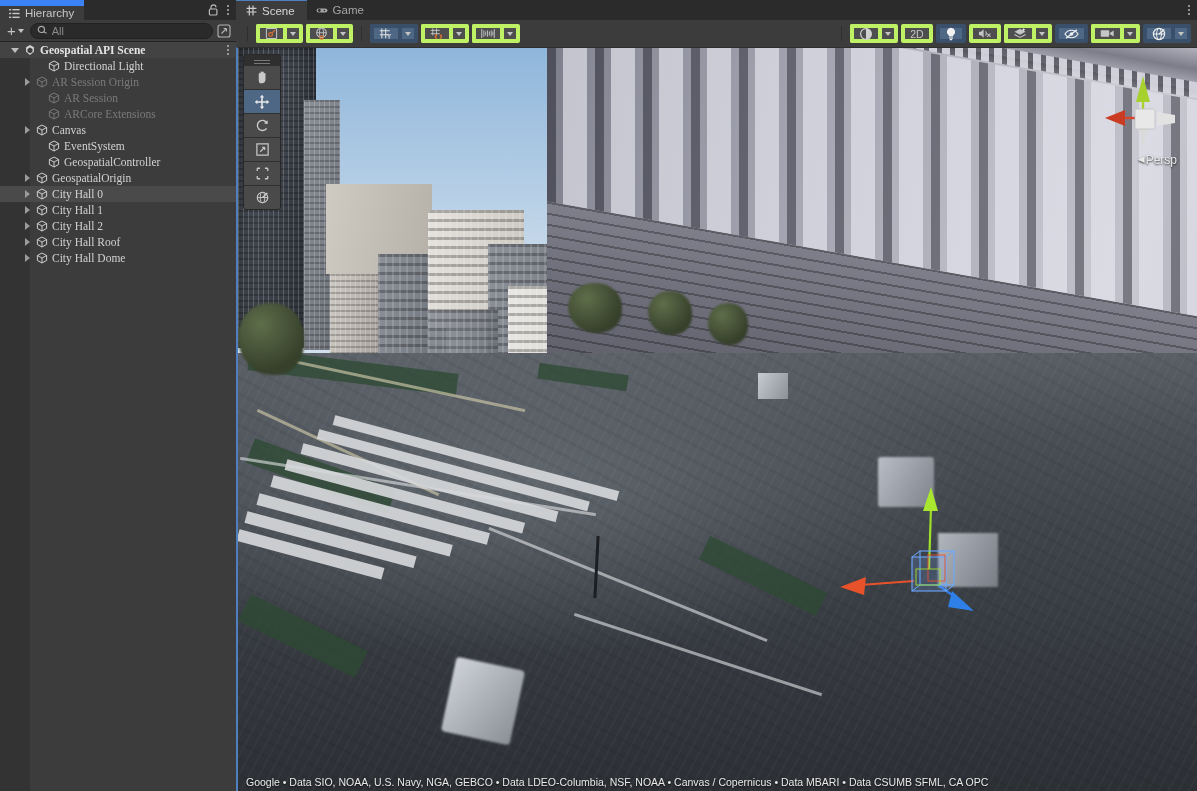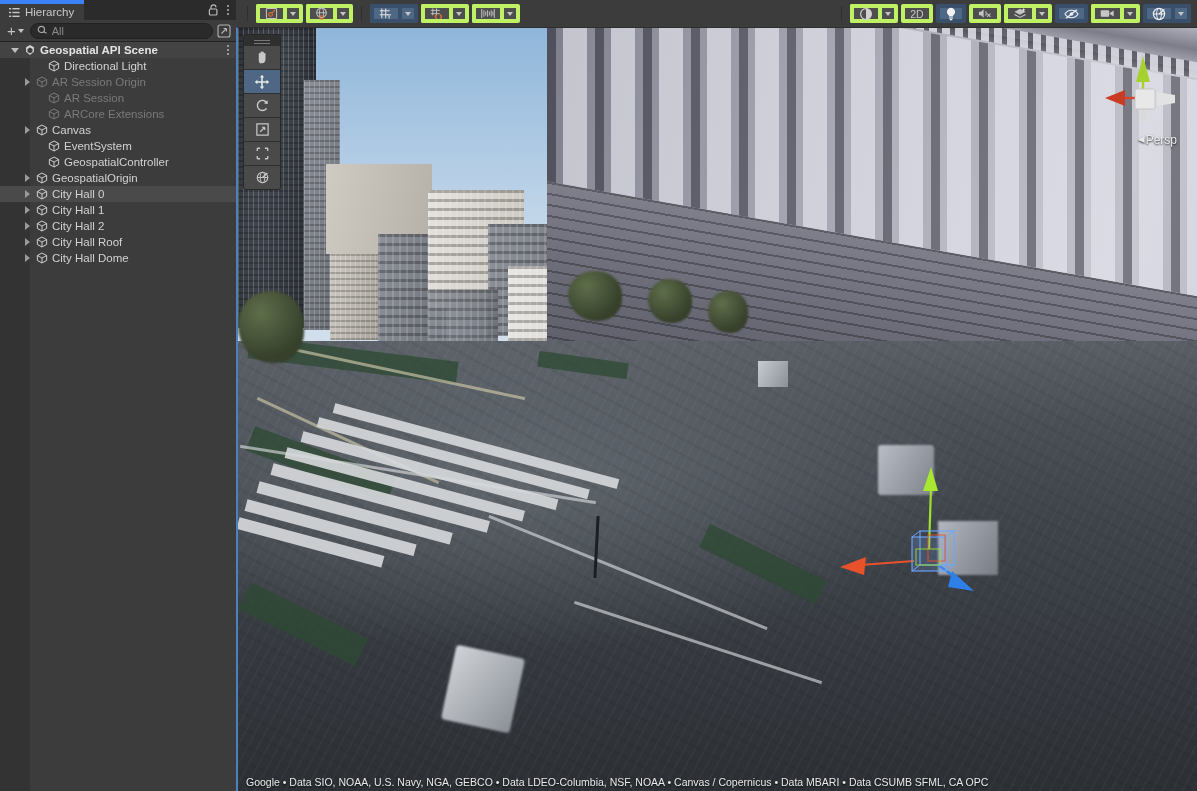--- a/index.html
+++ b/index.html
@@ -23,21 +23,21 @@
   .hier-tabbar {
     height: 20px; background: #2b2b2b;
     display: flex; align-items: stretch;
     position: relative; flex: none;
   }
   .hier-tab {
     display: flex; align-items: center; gap: 5px;
     padding: 0 10px 0 8px;
     background: #3c3c3c;
     font-size: 11.5px; color: #c8c8c8;
-    border-top: 4px solid #3b82f6;
+    border-top: 6px solid #3b82f6;
     position: relative;
   }
   .tabicon { display:inline-flex; width:12px; height:12px; align-items:center; justify-content:center; }
   .hier-tabbar-right {
     margin-left: auto; display: flex; align-items: center;
     gap: 8px; padding-right: 7px;
   }
   .icon-btn { display:flex; align-items:center; justify-content:center; cursor:pointer; }
   .kebab { display:flex; flex-direction:column; gap:2px; align-items:center; }
   .kebab i { width:2px; height:2px; background:#b4b4b4; display:block; border-radius:50%; }
@@ -84,21 +84,21 @@
   }
   .tri {
     width:0;height:0;border-top:4px solid transparent;border-bottom:4px solid transparent;
     border-left:5px solid #9a9a9a;
   }
   .tri.open {
     border-left:4px solid transparent;border-right:4px solid transparent;
     border-top:5px solid #bdbdbd; border-bottom:none;
   }
   .hrow .gicon { width:16px; flex:none; display:flex; align-items:center; justify-content:center; }
-  .hrow .lbl { padding-left: 2px; }
+  .hrow .lbl { padding-left: 2px; font-family: Liberation Serif, serif; }
   .hrow .row-kebab { margin-left:auto; padding-right:7px; }
 
   
   #scene {
     position: absolute; left: 236px; top: 0;
     width: 961px; height: 791px;
     background: #383838;
     display: flex; flex-direction: column;
   }
   .scene-tabbar {
@@ -523,20 +523,48 @@
               </svg>
             </span>
             <span class="lbl">City Hall Dome</span>
           </div>
         </div>
     </div>
   </div>
 
   <div id="scene">
 
+    <div class="scene-tabbar">
+      <div class="stab active">
+        <span class="tabicon">
+          <svg width="11" height="11" viewBox="0 0 11 11">
+            <path d="M3.3 0.6V10.4M7 0.6V10.4M0.6 3.3H10.4M0.6 7H10.4" stroke="#cfcfcf" stroke-width="1.15" fill="none"></path>
+          </svg>
+        </span>
+        <span>Scene</span>
+      </div>
+      <div class="stab">
+        <span class="tabicon">
+          <svg width="13" height="9" viewBox="0 0 13 9">
+            <rect x="0.6" y="2.2" width="11.8" height="4.6" rx="2.3" fill="#a5a5a5"></rect>
+            <circle cx="3.6" cy="4.5" r="1.5" fill="#2b2b2b"></circle>
+            <circle cx="9.1" cy="4.5" r="0.9" fill="#2b2b2b"></circle>
+          </svg>
+        </span>
+        <span>Game</span>
+      </div>
+      <div class="spacer"></div>
+      <div style="display:flex;align-items:center;padding-right:7px;">
+        <span class="icon-btn kebab">
+            <i></i>
+            <i></i>
+            <i></i>
+          </span>
+      </div>
+    </div>
 
     <div class="scene-toolbar">
       <div class="tb-sep"></div>
 
       <div class="grp">
         <div class="tbtn">
           <svg width="13" height="13" viewBox="0 0 14 14">
             <rect x="1.5" y="1.5" width="11" height="11" rx="1" fill="none" stroke="#c6c6c6" stroke-width="1.1"></rect>
             <circle cx="6" cy="8" r="2" fill="none" stroke="#e0702f" stroke-width="1.2"></circle>
             <line x1="7.6" y1="6.4" x2="11" y2="3" stroke="#e0702f" stroke-width="1.2"></line>

